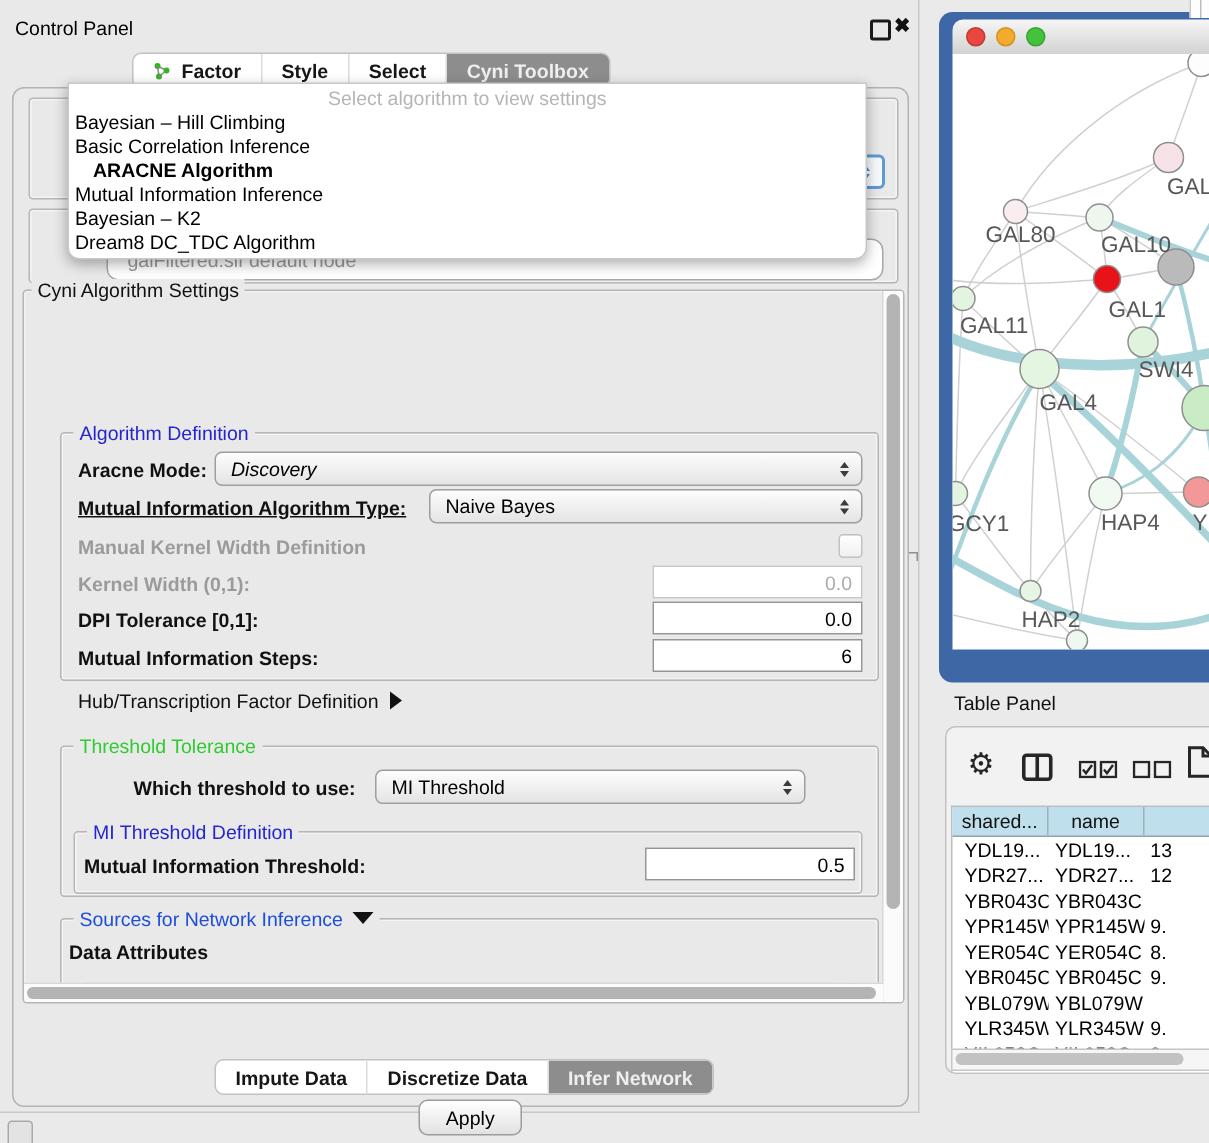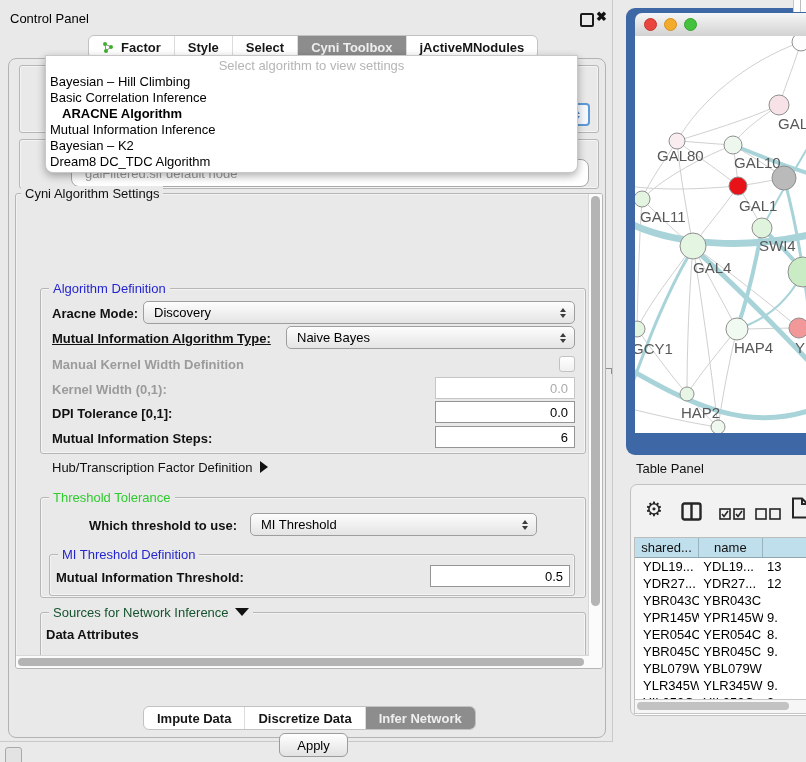--- a/index.html
+++ b/index.html
@@ -21,21 +21,21 @@
   .tab.active{background:#8d8d8d;color:#efefef;}
   .tab .nicon{margin-right:6px;display:inline-flex;}
   #top-tabbar{left:88px;top:35px;}
   #bottom-tabbar{left:143px;top:706px;}
 
   #content-box{position:absolute;left:8px;top:58px;width:596px;height:678px;border:1px solid #b3b3b3;
     border-radius:8px;background:#e9e9e9;}
 
   
   .gbox{position:absolute;border:1px solid #b6b6b6;border-radius:3px;box-shadow:inset 0 0 0 1px #f4f4f4;}
-  .glabel{position:absolute;top:-8px;left:8px;background:#e9e9e9;padding:0 4px;font-size:13px;color:#14532d;white-space:nowrap;}
+  .glabel{position:absolute;top:-8px;left:8px;background:#e9e9e9;padding:0 4px;font-size:13px;color:#1d4ed8;white-space:nowrap;}
   #bg-groupA{left:10px;top:6px;width:578px;height:66px;}
   #bg-groupB{left:10px;top:80px;width:578px;height:48px;}
   #bg-combo{position:absolute;left:62px;top:100px;width:516px;height:26px;border:1px solid #a8a8a8;border-radius:8px;background:#fff;}
   #bg-combo-text{position:absolute;left:76px;top:107px;font-size:13px;color:#9a9a9a;}
   #bg-stepper{position:absolute;left:564px;top:44px;width:13px;height:19px;border:2px solid #5e9ad6;border-radius:4px;background:#f6faff;}
 
   
   #algo-popup{position:absolute;left:45px;top:55px;width:531px;background:#fff;border:1px solid #c8c8c8;
     border-radius:0 0 8px 8px;box-shadow:0 3px 9px rgba(0,0,0,0.32);z-index:60;padding-bottom:2px;}
   #popup-placeholder{font-size:13px;color:#b5b5b5;text-align:center;padding:2px 0 1px 0;height:15px;}
@@ -132,23 +132,20 @@
         </div>
         <div class="tab">
           <span>Style</span>
         </div>
         <div class="tab">
           <span>Select</span>
         </div>
         <div class="tab active">
           <span>Cyni Toolbox</span>
         </div>
-        <div class="tab">
-          <span>jActiveMNodules</span>
-        </div>
       </div>
 
     <div id="content-box">
 
       <div id="bg-groupA" class="gbox"></div>
       <div id="bg-stepper">
         <div class="arrows">
             <div class="arr-up" style="border-bottom-color:#4a86c8"></div>
             <div class="arr-dn" style="border-top-color:#4a86c8"></div>
           </div>
@@ -157,21 +154,21 @@
       <div id="bg-combo"></div>
       <div id="bg-combo-text">galFiltered.sif default node</div>
 
       <div id="settings-label">Cyni Algorithm Settings</div>
       <div id="settings-group">
 
         <div class="gbox" style="left:24px;top:94px;width:544px;height:164px;">
           <span class="glabel" style="color:#2525cf;">Algorithm Definition</span>
         </div>
         <div class="flabel" style="left:36px;top:112px;">Aracne Mode:</div>
-        <div class="combo" style="left:127px;top:107px;width:432px;">
+        <div class="combo" style="left:127px;top:107px;width:432px;font-style:italic;">
           <span>Discovery</span>
           <span class="arrows">
               <span class="arr-up"></span>
               <span class="arr-dn"></span>
             </span>
         </div>
         <div class="flabel" style="left:36px;top:137px;text-decoration:underline;">Mutual Information Algorithm Type:</div>
         <div class="combo" style="left:270px;top:132px;width:289px;">
           <span>Naive Bayes</span>
           <span class="arrows">

